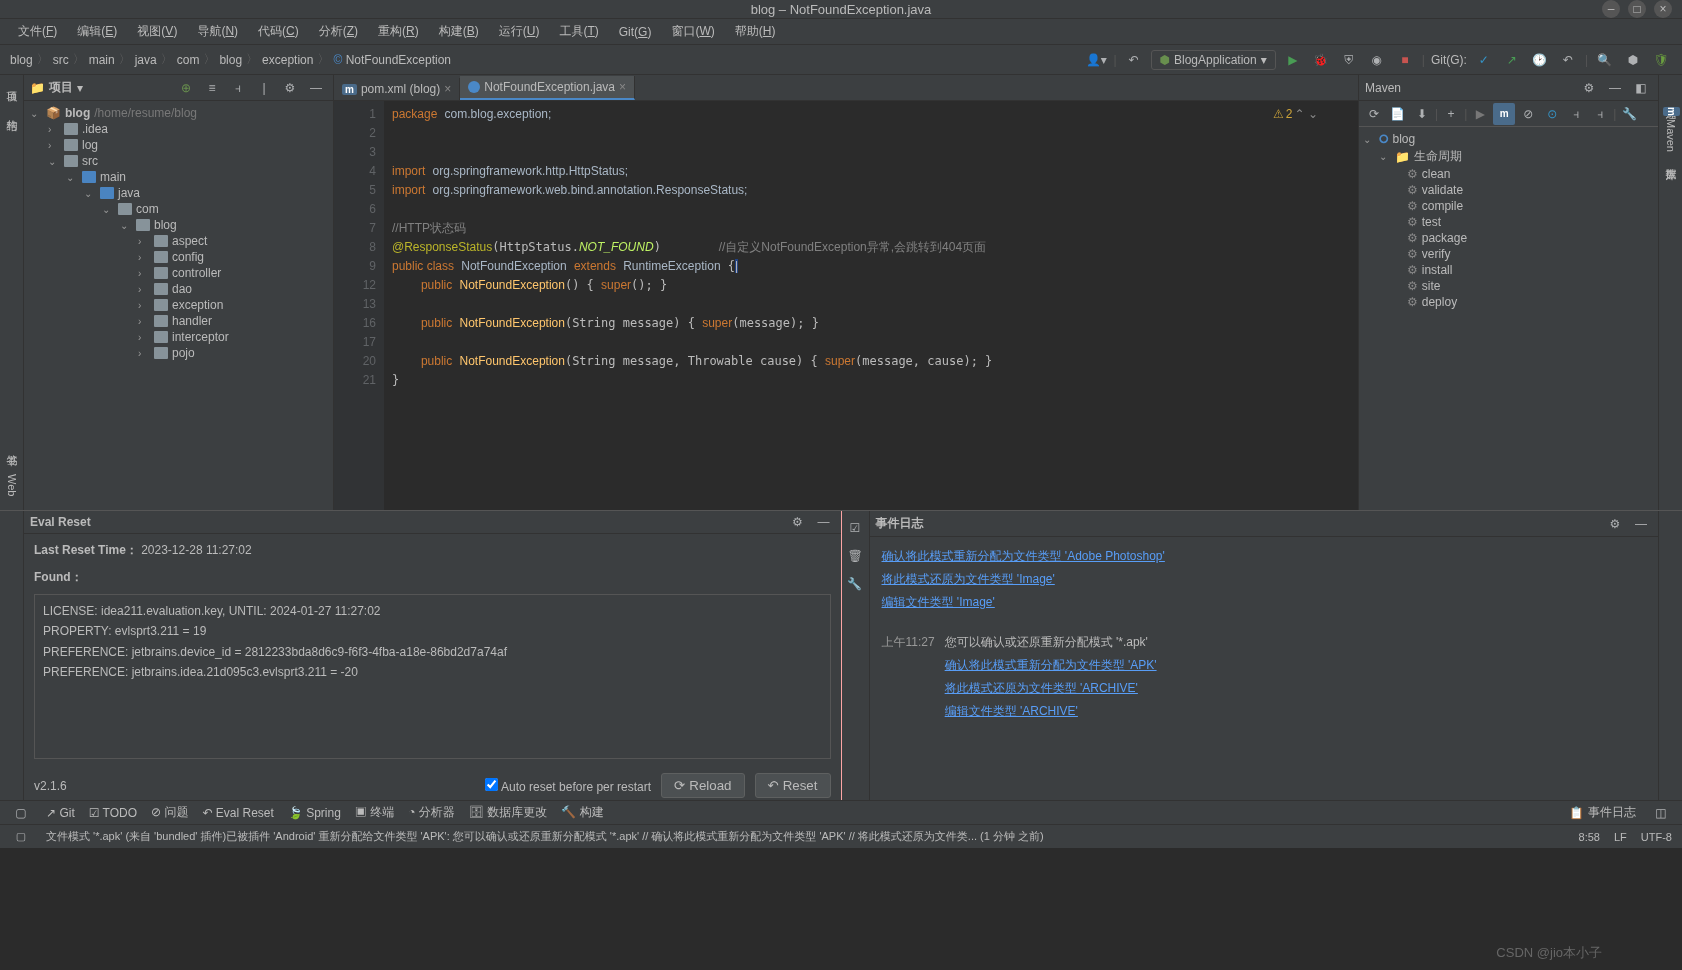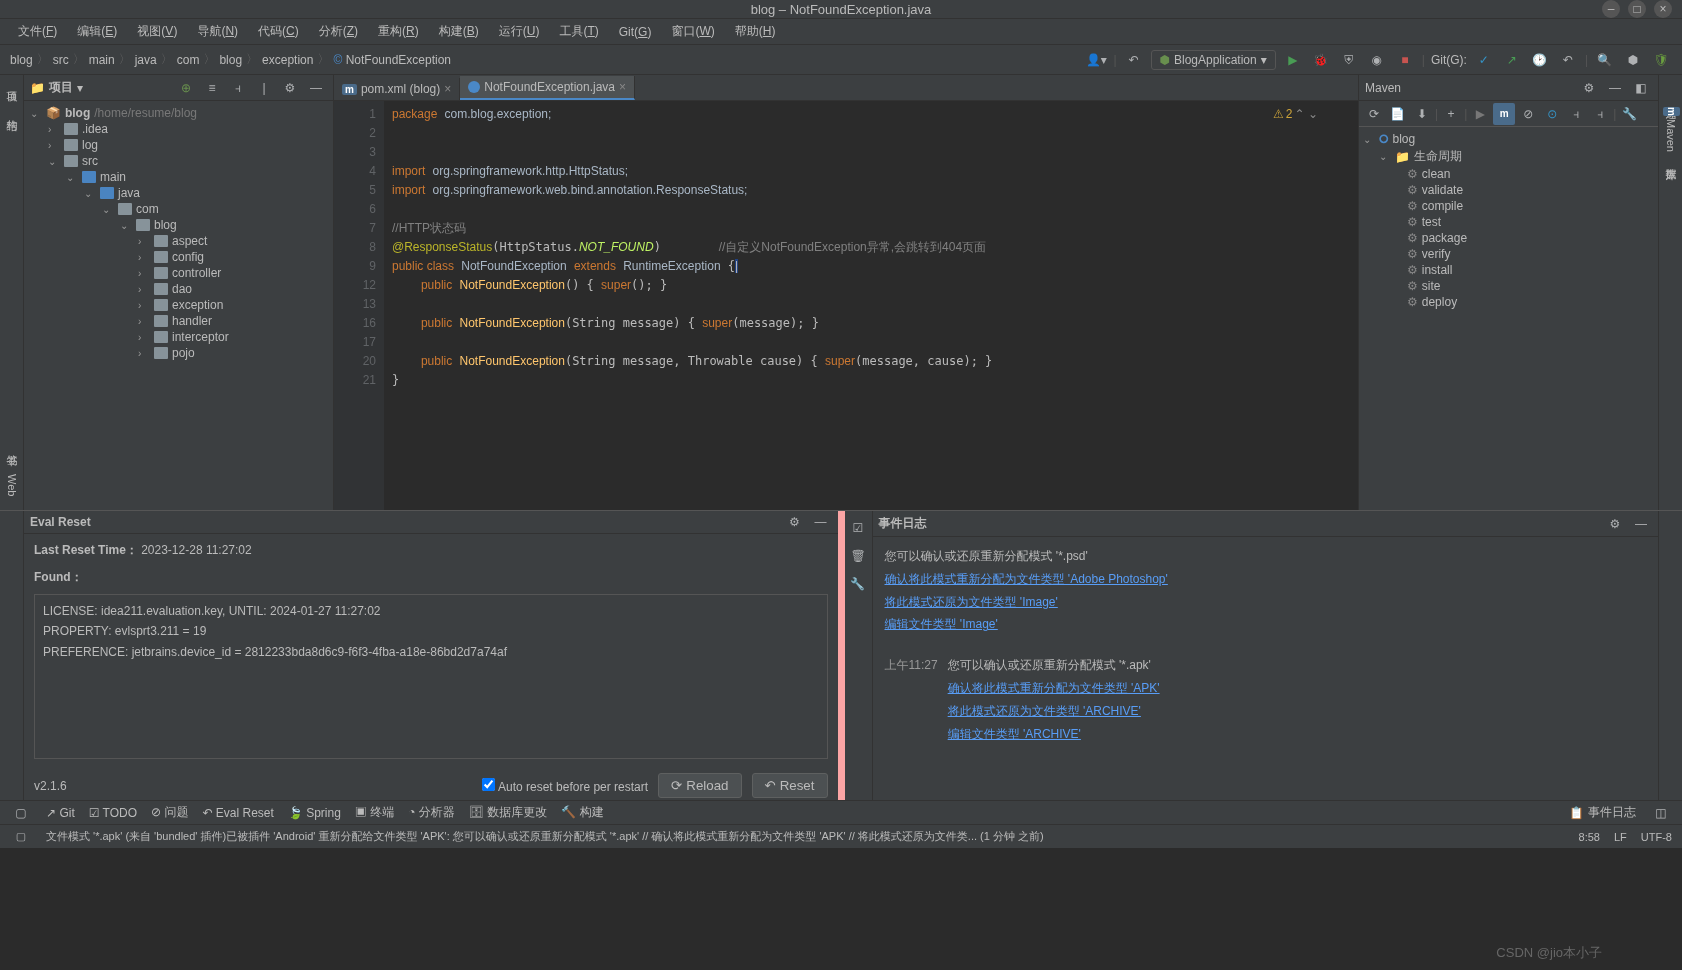--- a/index.html
+++ b/index.html
@@ -42,21 +42,21 @@
 .str { color: #bef264; font-style: italic; }
 .cmt { color: #808080; }
 .ann { color: #bbb529; }
 .type { color: #a9b7c6; }
 .fn { color: #ffc66d; }
 .warn-badge { position: absolute; top: 6px; right: 40px; color: #cfa53a; display: flex; align-items: center; gap: 2px; }
 .maven-panel { width: 300px; background: #3c3f41; border-left: 1px solid #323232; display: flex; flex-direction: column; }
 .maven-toolbar { height: 26px; display: flex; align-items: center; padding: 0 4px; gap: 2px; border-bottom: 1px solid #555; }
 .right-gutter { width: 24px; background: #3c3f41; border-left: 1px solid #323232; display: flex; flex-direction: column; align-items: center; padding-top: 20px; }
 .bottom-panels { display: flex; height: 290px; border-top: 1px solid #555; }
-.eval-panel { flex: 1; background: #3c3f41; display: flex; flex-direction: column; border-right: 7px solid #fca5a5; }
+.eval-panel { flex: 1; background: #3c3f41; display: flex; flex-direction: column; border-right: 1px solid #fca5a5; }
 .eval-body { padding: 8px 10px; flex: 1; }
 .eval-found-box { border: 1px solid #555; margin-top: 8px; padding: 6px 8px; height: 165px; overflow: auto; color:#bbbbbb; line-height: 1.7; }
 .eval-footer { padding: 6px 10px; display: flex; align-items: center; gap: 10px; }
 .btn { background: #4c5052; border: 1px solid #5e6060; padding: 4px 12px; color: #bbbbbb; cursor: pointer; border-radius: 3px; display: flex; align-items: center; gap: 4px; }
 .event-panel { flex: 1; background: #3c3f41; display: flex; }
 .event-gutter { width: 28px; border-right: 1px solid #323232; display: flex; flex-direction: column; align-items: center; padding-top: 6px; gap: 6px; }
 .event-body { flex: 1; padding: 8px 12px; overflow: auto; line-height: 1.9; color: #bbbbbb; }
 .event-link { color: #589df6; text-decoration: underline; cursor: pointer; }
 .tool-window-bar { height: 24px; background: #3c3f41; border-top: 1px solid #323232; display: flex; align-items: center; padding: 0 10px; gap: 14px; }
 .tool-item { color: #bbbbbb; cursor: pointer; display: flex; align-items: center; gap: 4px; font-size: 12px; }
@@ -390,20 +390,21 @@
       <span class="icon-btn gear-icon"></span>
       <span class="icon-btn">—</span>
     </div>
     <div class="eval-body">
       <div><b>Last Reset Time：</b> <span>2023-12-28 11:27:02</span></div>
       <div style="margin-top:10px"><b>Found：</b></div>
       <div class="eval-found-box" id="foundbox">
           <div>LICENSE: idea211.evaluation.key, UNTIL: 2024-01-27 11:27:02</div>
           <div>PROPERTY: evlsprt3.211 = 19</div>
           <div>PREFERENCE: jetbrains.device_id = 2812233bda8d6c9-f6f3-4fba-a18e-86bd2d7a74af</div>
+          <div>PREFERENCE: jetbrains.idea.21d095c3.evlsprt3.211 = -20</div>
         </div>
     </div>
     <div class="eval-footer">
       <span style="flex:1">v2.1.6</span>
       <label><input type="checkbox" checked="" style=""> <span>Auto reset before per restart</span></label>
       <button class="btn">⟳ <span>Reload</span></button>
       <button class="btn">↶ <span>Reset</span></button>
     </div>
   </div>
   <div class="event-panel">
@@ -412,21 +413,20 @@
       <span class="icon-btn">🗑</span>
       <span class="icon-btn">🔧</span>
     </div>
     <div style="flex:1;display:flex;flex-direction:column">
       <div class="panel-header">
         <span style="flex:1;font-weight:bold">事件日志</span>
         <span class="icon-btn gear-icon"></span>
         <span class="icon-btn">—</span>
       </div>
       <div class="event-body">
-        <div>您可以确认或还原重新分配模式 '*.psd'</div>
         <div><span class="event-link">确认将此模式重新分配为文件类型 'Adobe Photoshop'</span></div>
         <div><span class="event-link">将此模式还原为文件类型 'Image'</span></div>
         <div><span class="event-link">编辑文件类型 'Image'</span></div>
         <div style="margin-top:18px;display:flex;gap:10px">
           <span style="color:#999">上午11:27</span>
           <div style="flex:1">
             <div>您可以确认或还原重新分配模式 '*.apk'</div>
             <div><span class="event-link">确认将此模式重新分配为文件类型 'APK'</span></div>
             <div><span class="event-link">将此模式还原为文件类型 'ARCHIVE'</span></div>
             <div><span class="event-link">编辑文件类型 'ARCHIVE'</span></div>

